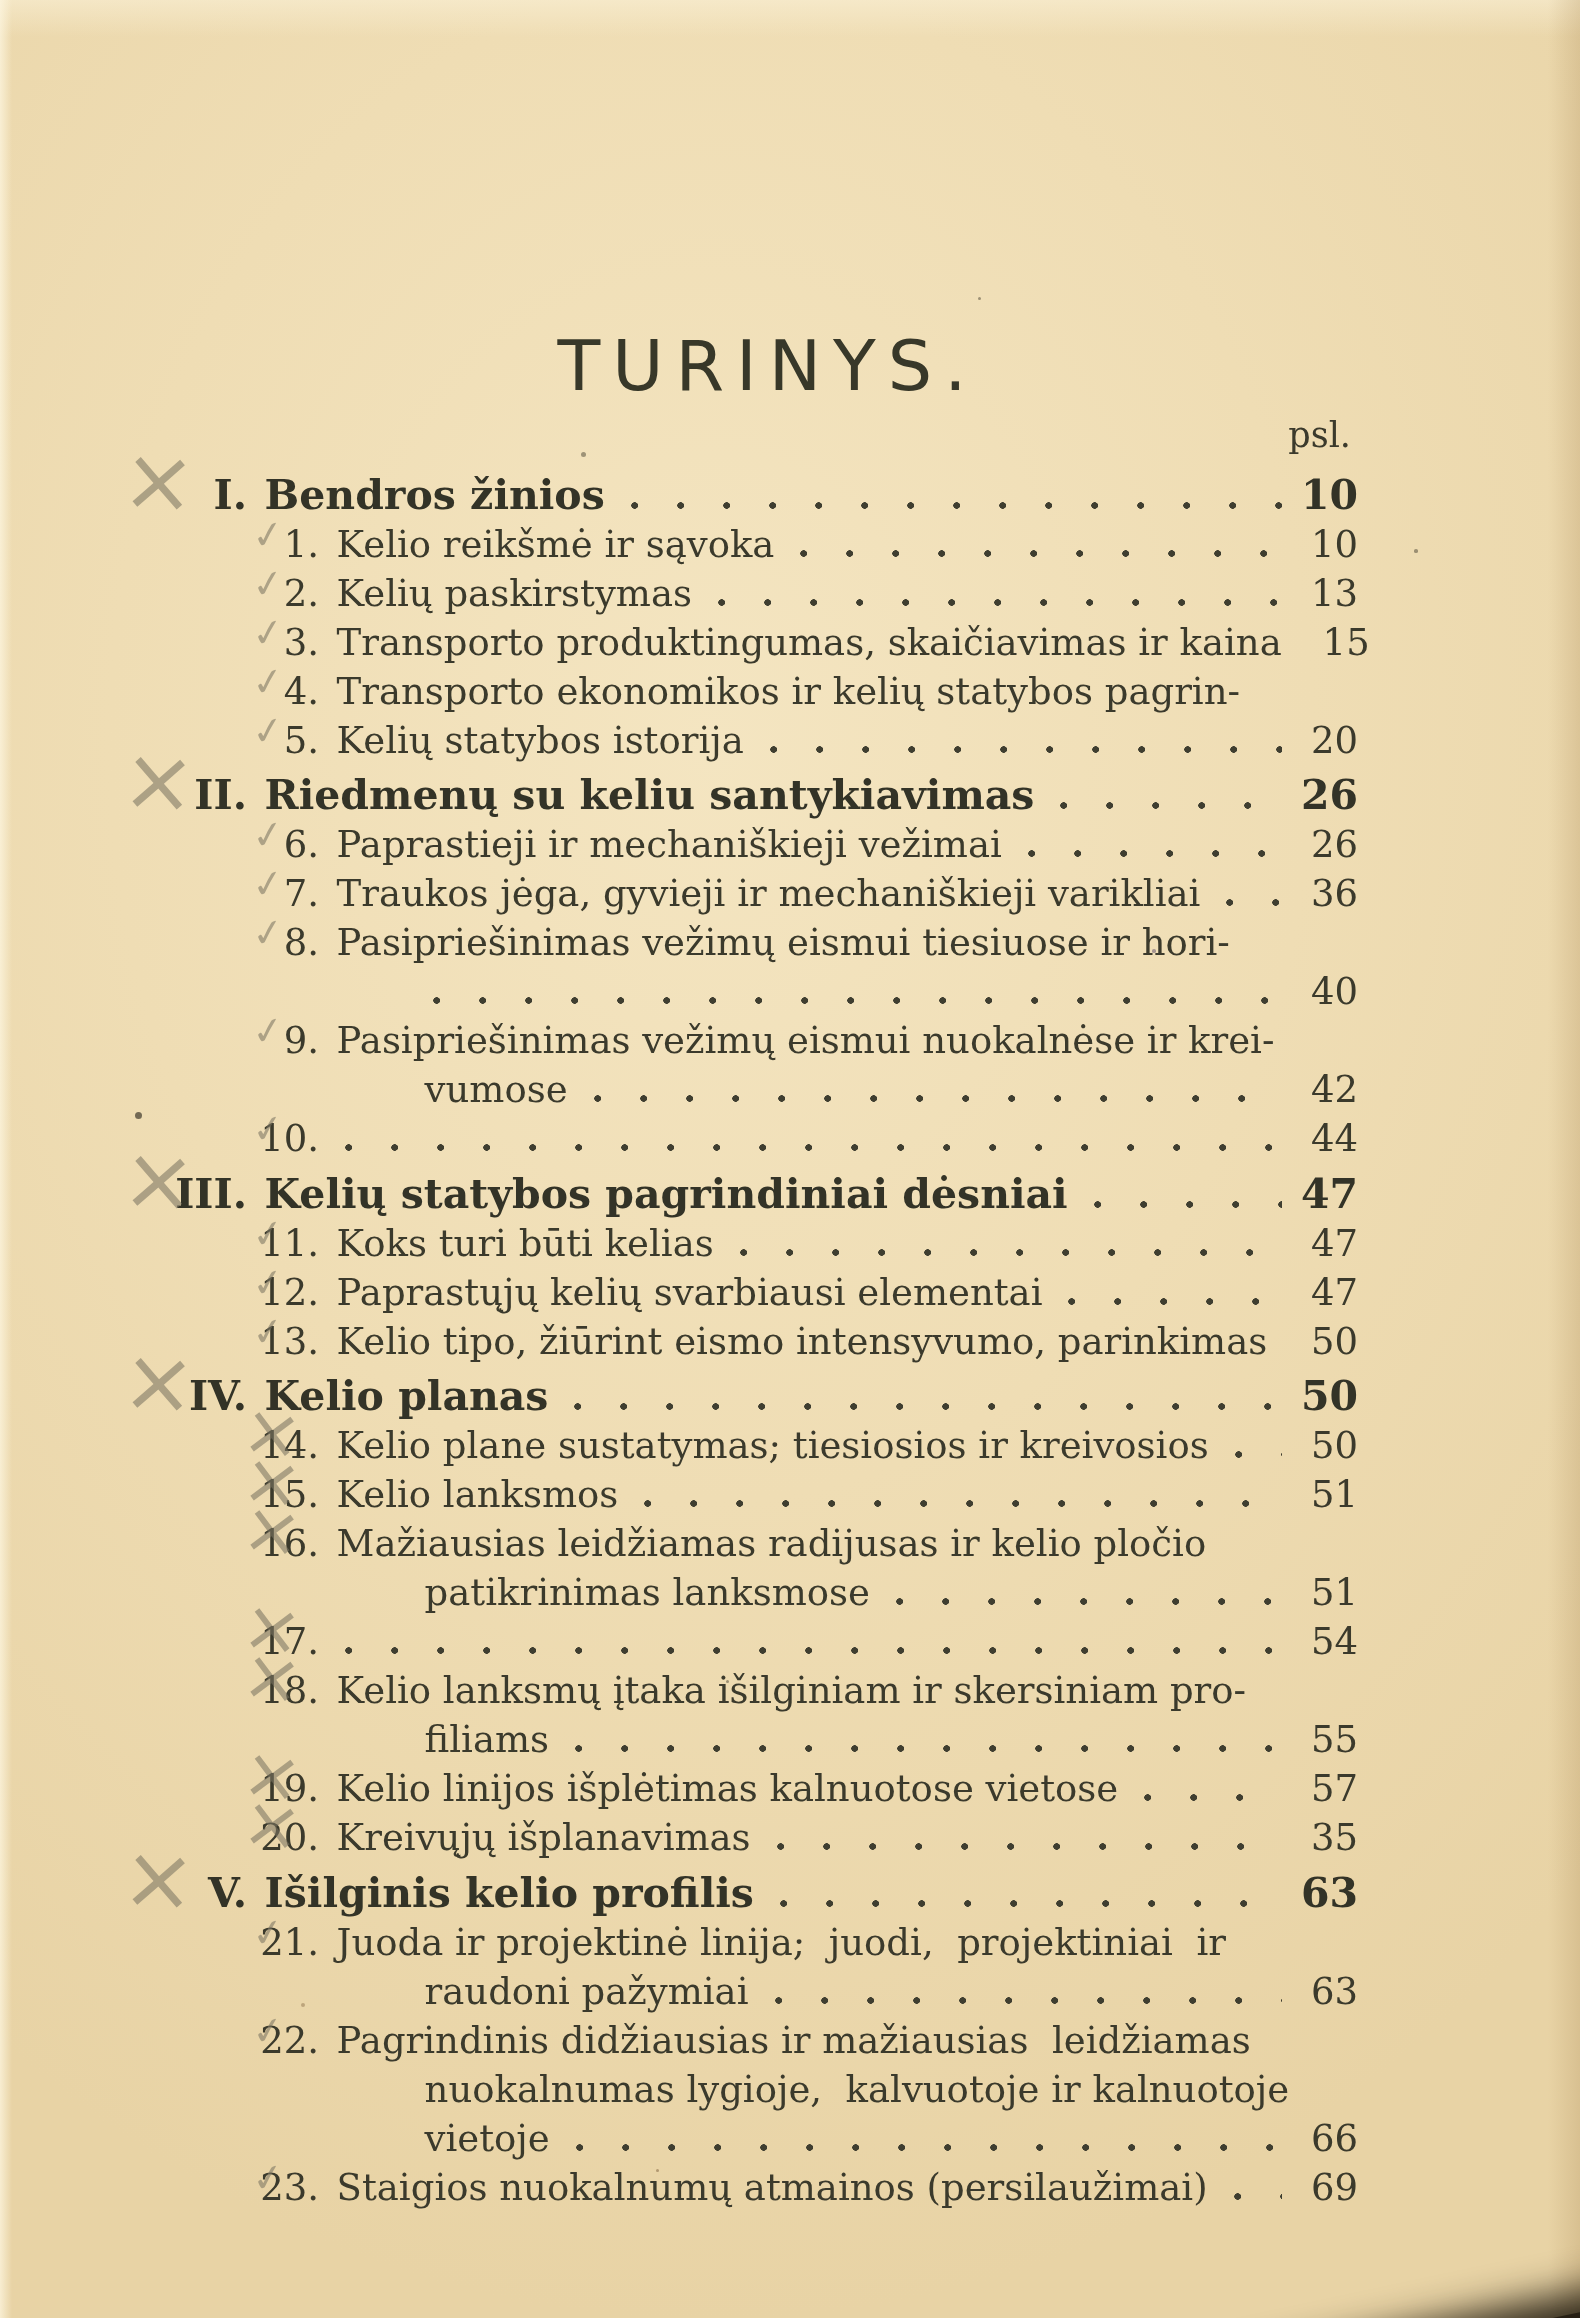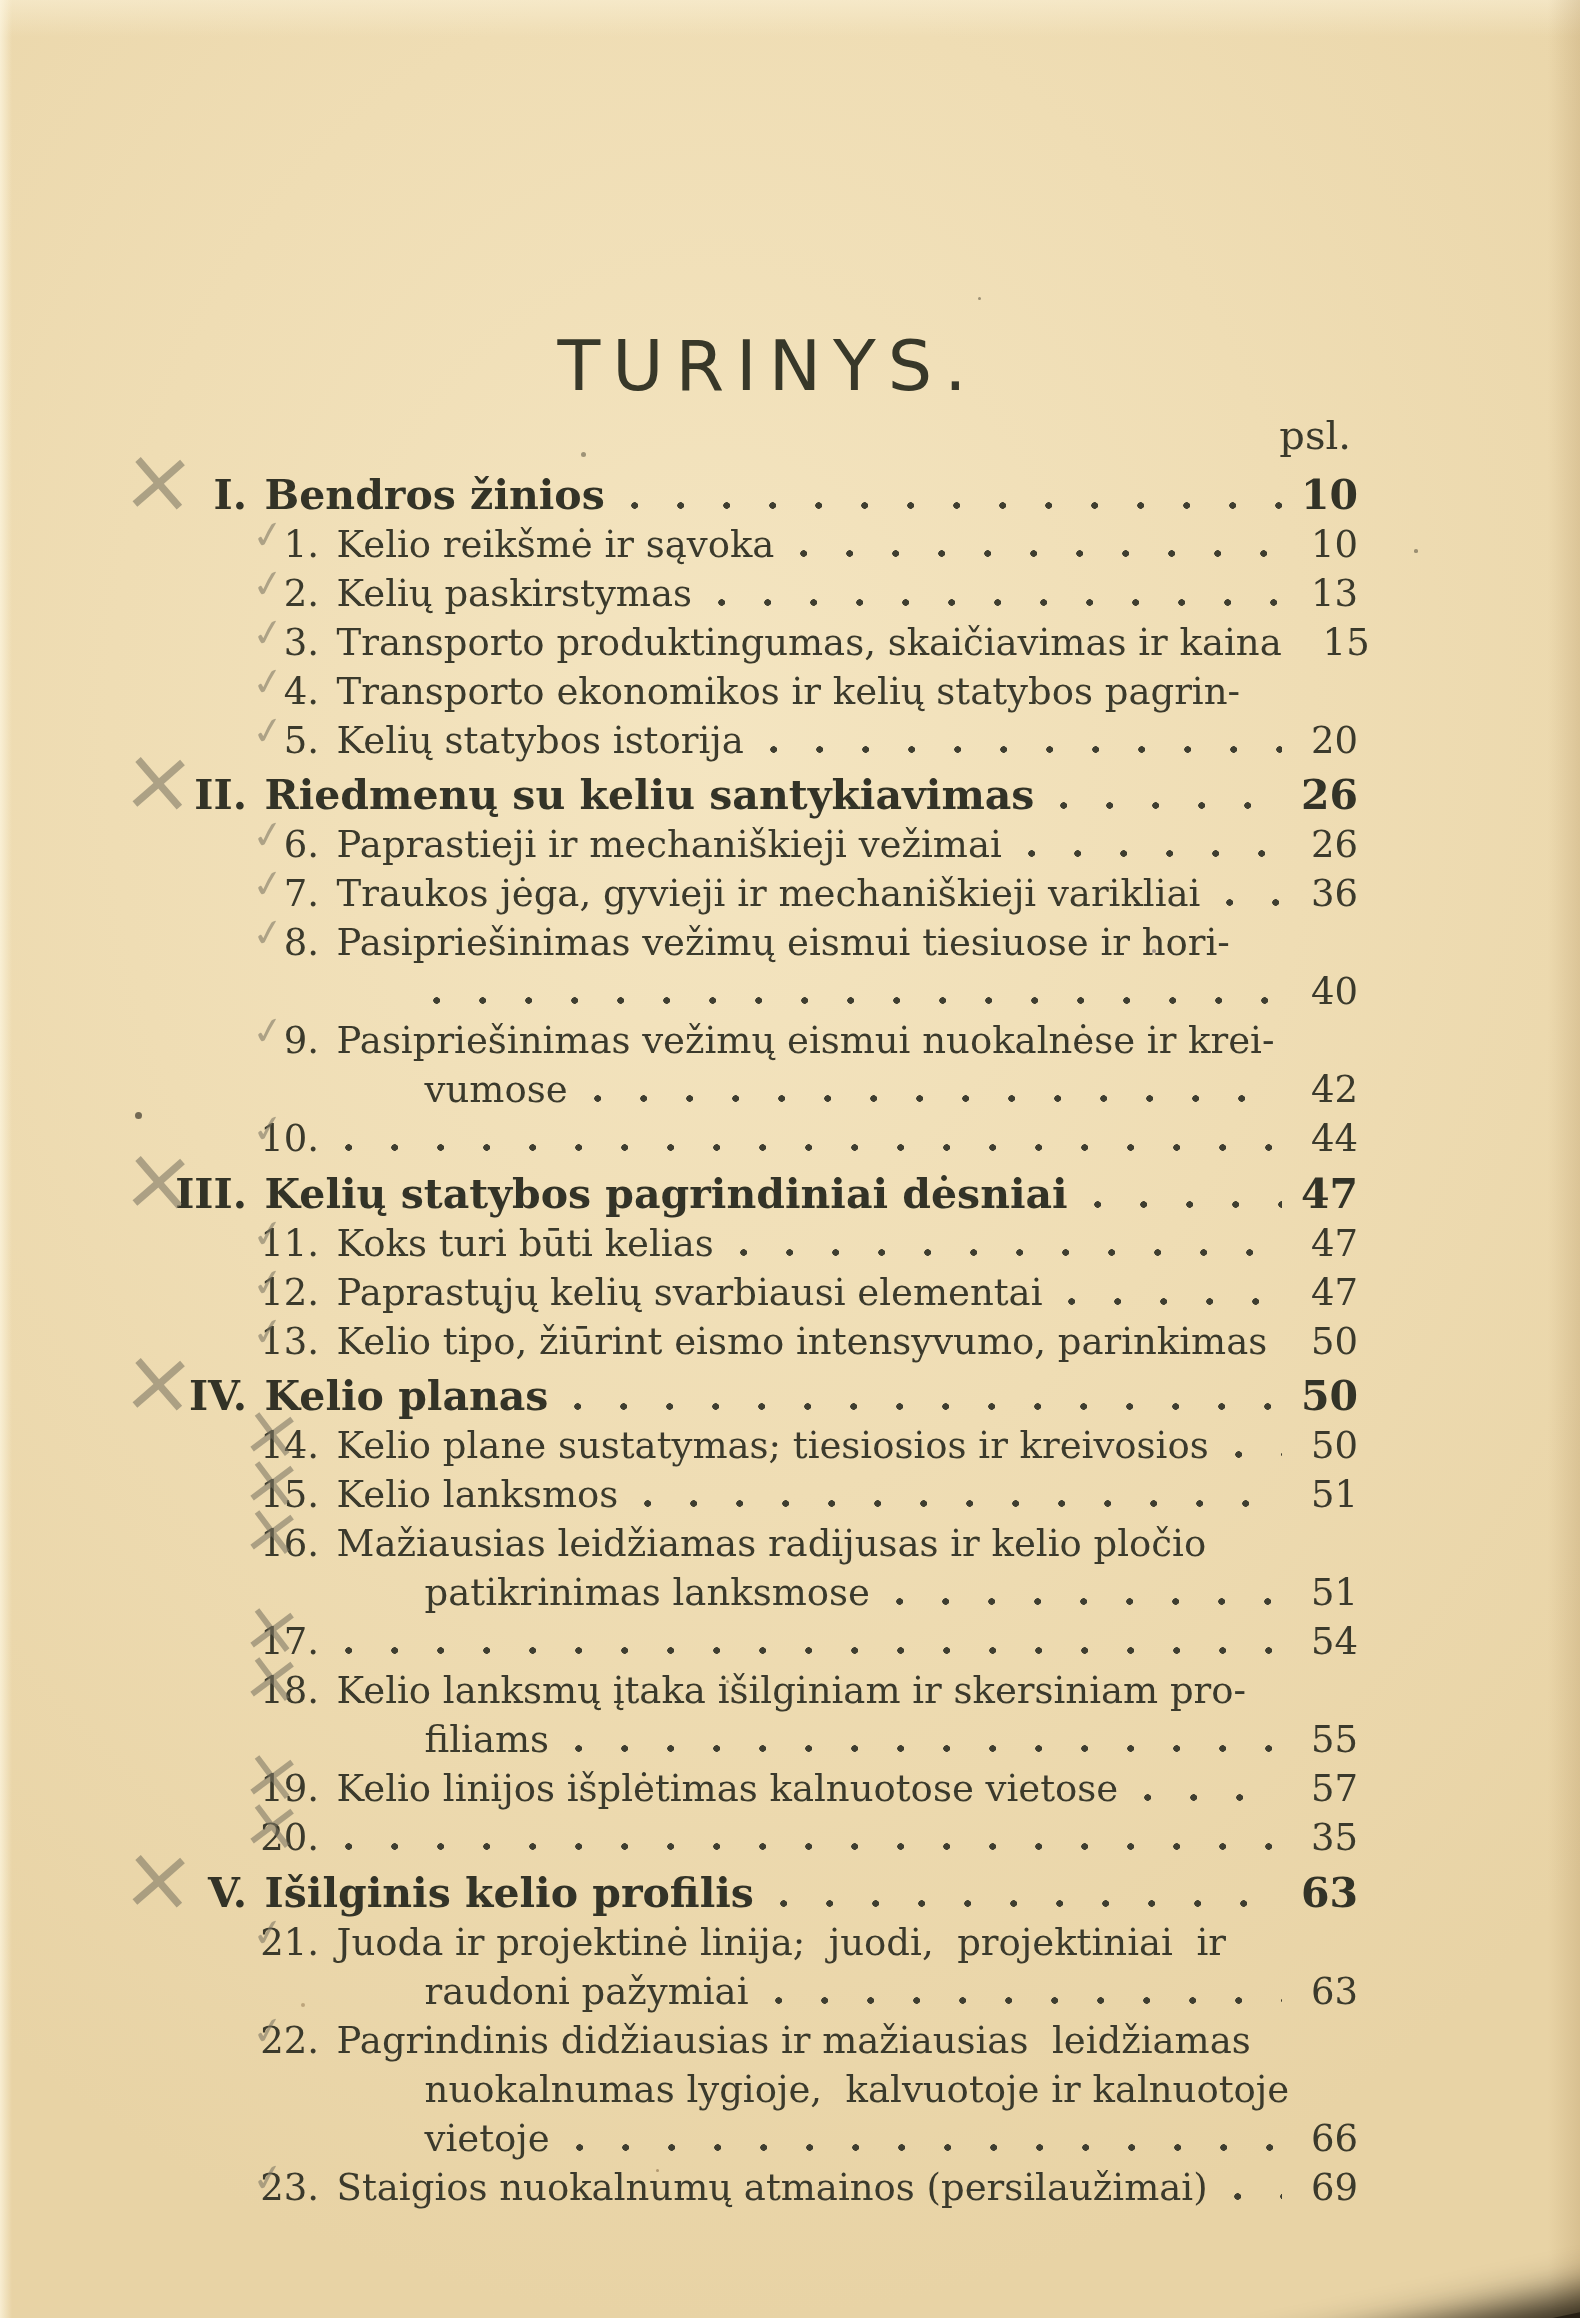--- a/index.html
+++ b/index.html
@@ -24,21 +24,21 @@
     box-shadow:0 0 37px 21px rgba(38,31,20,.92);}
 
   .sheet{position:absolute;left:166px;top:0;width:1192px;}
   .title{
     margin:325px 0 0 0;text-align:center;
     font-family:"DejaVu Sans", sans-serif;font-weight:normal;
     font-size:70px;line-height:83px;letter-spacing:12px;text-indent:12px;
     color:#383829;
   }
   .psl{
-    text-align:right;font-size:40px;line-height:37px;margin-top:9.3px;
+    text-align:right;font-size:35px;line-height:37px;margin-top:9.3px;
     padding-right:7px;color:#3b3a2c;
   }
   .toc{margin-top:16.7px;}
   .row{
     position:relative;display:flex;align-items:baseline;
     line-height:49px;font-size:37px;color:#3b3a2c;white-space:pre;
   }
   .row.section{font-weight:bold;font-size:41px;color:#333327;margin-top:6.5px;}
   .row.cont{padding-left:241px;}
   .label{flex:0 0 auto;display:inline-block;width:153px;text-align:right;}
@@ -112,21 +112,21 @@
         <div class="row"><span class="mark mv">✓</span><span class="label">13.</span><span class="text">Kelio tipo, žiūrint eismo intensyvumo, parinkimas</span><span class="leader"></span><span class="pagenum">50</span></div>
         <div class="row section"><span class="mark mx">×</span><span class="label">IV.</span><span class="text">Kelio planas</span><span class="leader"></span><span class="pagenum">50</span></div>
         <div class="row"><span class="mark mx">×</span><span class="label">14.</span><span class="text">Kelio plane sustatymas; tiesiosios ir kreivosios</span><span class="leader"></span><span class="pagenum">50</span></div>
         <div class="row"><span class="mark mx">×</span><span class="label">15.</span><span class="text">Kelio lanksmos</span><span class="leader"></span><span class="pagenum">51</span></div>
         <div class="row"><span class="mark mx">×</span><span class="label">16.</span><span class="text">Mažiausias leidžiamas radijusas ir kelio pločio</span></div>
         <div class="row cont"><span class="text">patikrinimas lanksmose</span><span class="leader"></span><span class="pagenum">51</span></div>
         <div class="row"><span class="mark mx">×</span><span class="label">17.</span><span class="leader"></span><span class="pagenum">54</span></div>
         <div class="row"><span class="mark mx">×</span><span class="label">18.</span><span class="text">Kelio lanksmų įtaka išilginiam ir skersiniam pro-</span></div>
         <div class="row cont"><span class="text">filiams</span><span class="leader"></span><span class="pagenum">55</span></div>
         <div class="row"><span class="mark mx">×</span><span class="label">19.</span><span class="text">Kelio linijos išplėtimas kalnuotose vietose</span><span class="leader"></span><span class="pagenum">57</span></div>
-        <div class="row"><span class="mark mx">×</span><span class="label">20.</span><span class="leader"></span><span class="pagenum">35</span></div>
+        <div class="row"><span class="mark mx">×</span><span class="label">20.</span><span class="text">Kreivųjų išplanavimas</span><span class="leader"></span><span class="pagenum">35</span></div>
         <div class="row section"><span class="mark mx">×</span><span class="label">V.</span><span class="text">Išilginis kelio profilis</span><span class="leader"></span><span class="pagenum">63</span></div>
         <div class="row"><span class="mark mv">✓</span><span class="label">21.</span><span class="text">Juoda ir projektinė linija;  juodi,  projektiniai  ir</span></div>
         <div class="row cont"><span class="text">raudoni pažymiai</span><span class="leader"></span><span class="pagenum">63</span></div>
         <div class="row"><span class="mark mv">✓</span><span class="label">22.</span><span class="text">Pagrindinis didžiausias ir mažiausias  leidžiamas</span></div>
         <div class="row cont"><span class="text">nuokalnumas lygioje,  kalvuotoje ir kalnuotoje</span></div>
         <div class="row cont"><span class="text">vietoje</span><span class="leader"></span><span class="pagenum">66</span></div>
         <div class="row"><span class="mark mv">✓</span><span class="label">23.</span><span class="text">Staigios nuokalnumų atmainos (persilaužimai)</span><span class="leader"></span><span class="pagenum">69</span></div>
       </div>
   </div>
 

